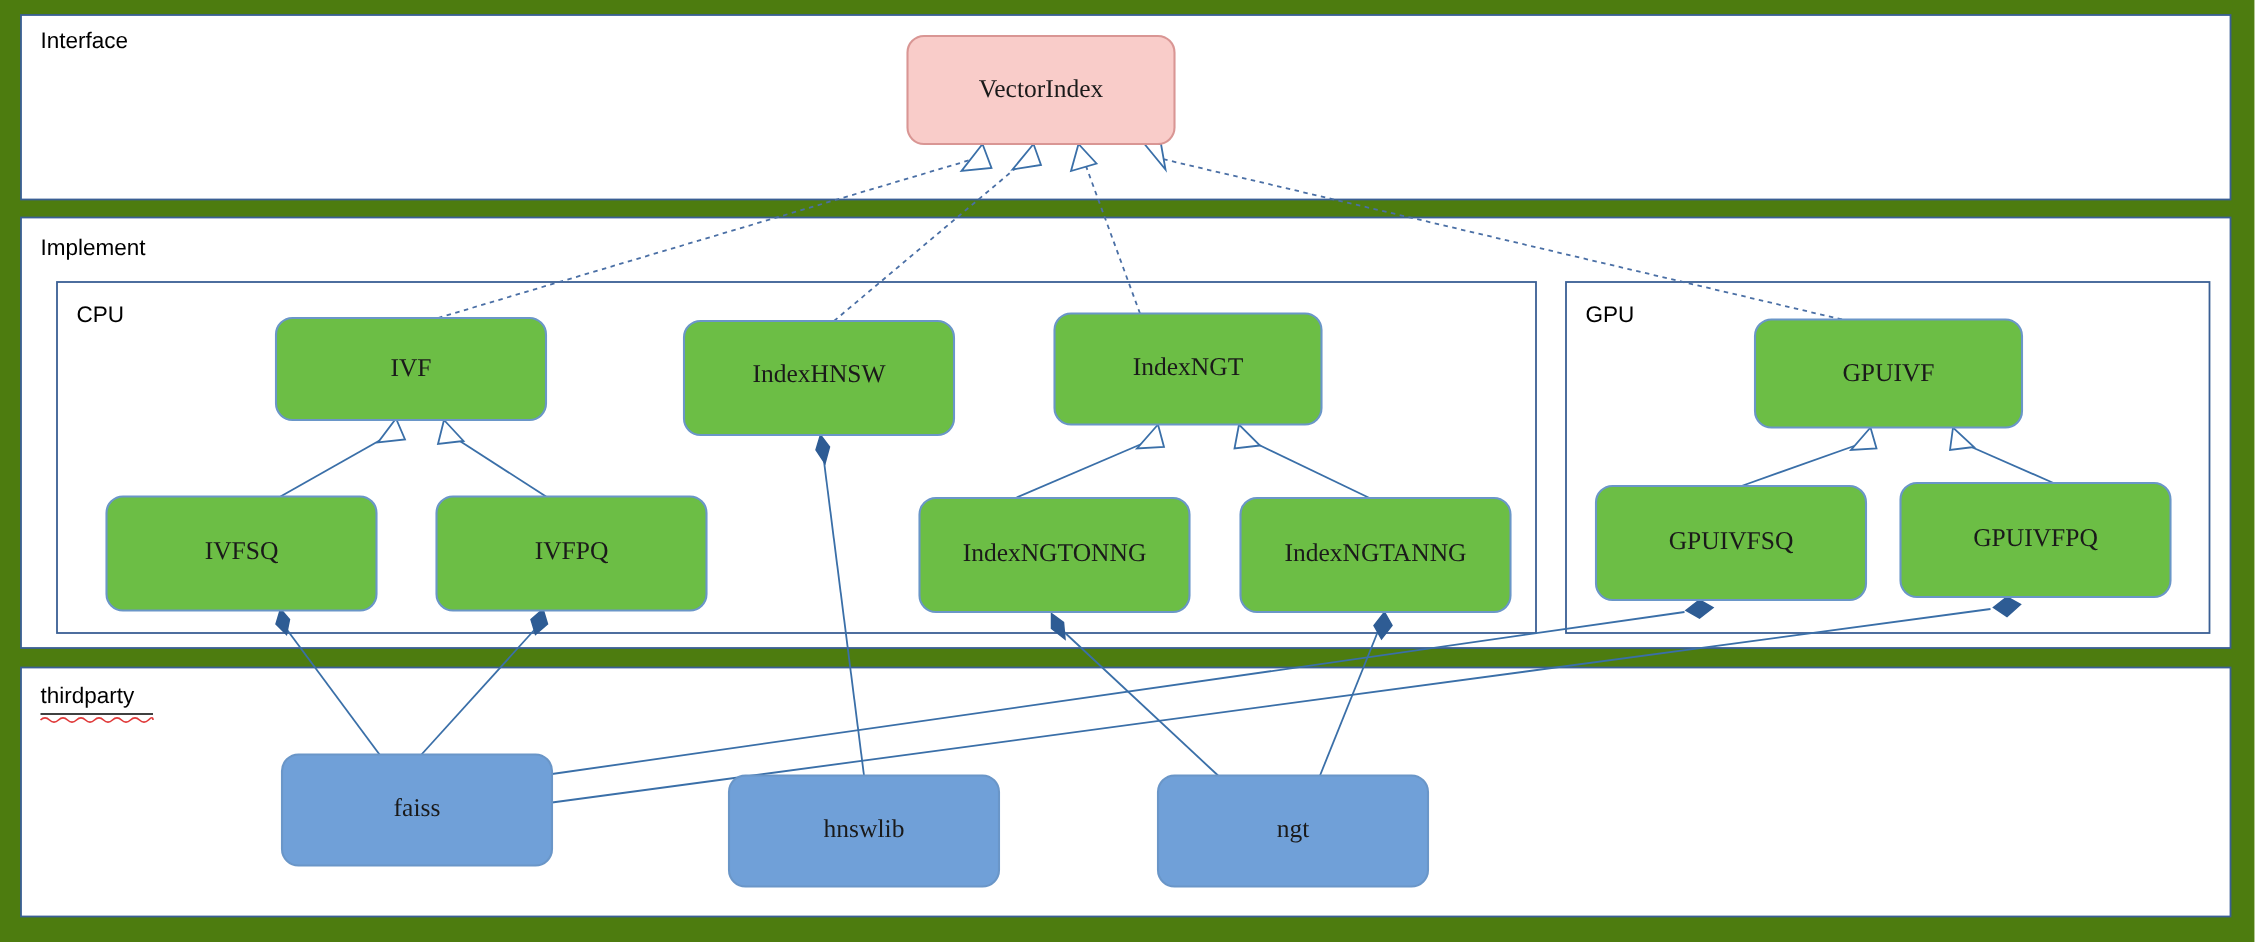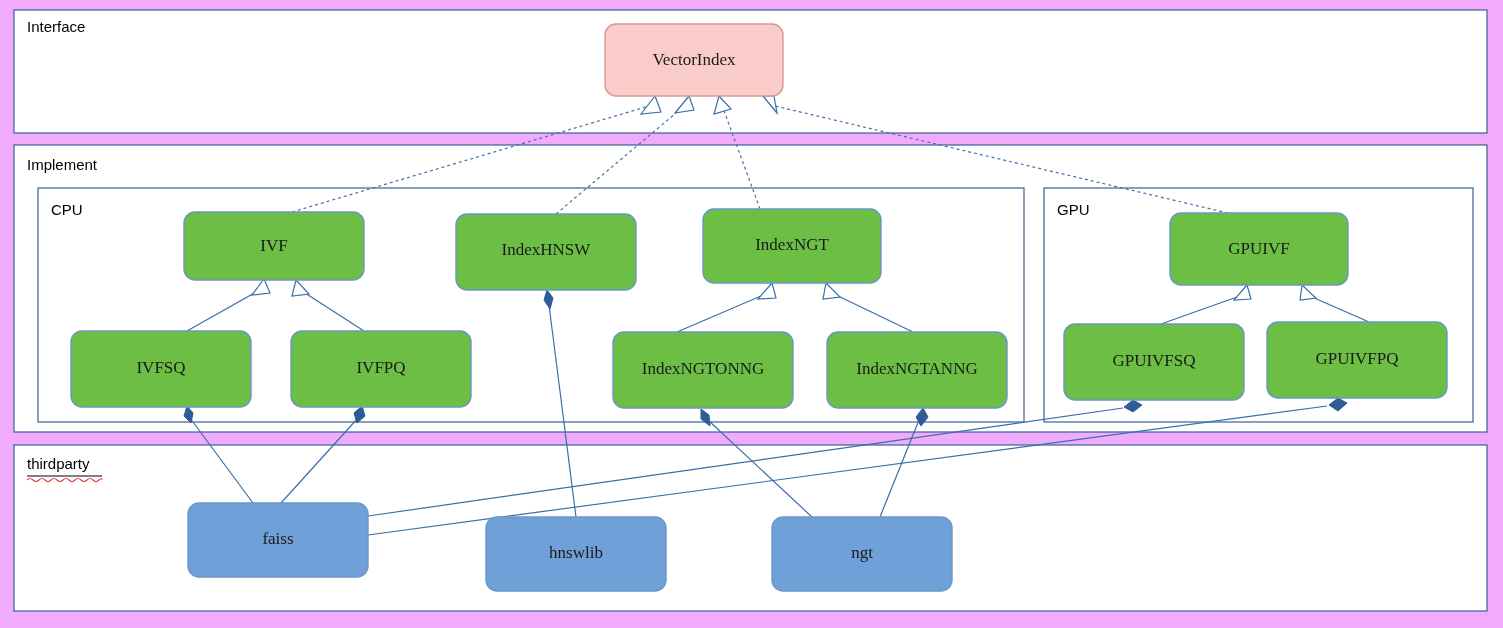--- a/index.html
+++ b/index.html
@@ -4,21 +4,21 @@
 <style>
   html, body {
     margin: 0;
     padding: 0;
     background: #ffffff;
   }
   #canvas-root {
     position: relative;
     width: 1503px;
     height: 628px;
-    background: #f0abfc;
+    background: #4d7c0f;
     font-family: "Liberation Sans", sans-serif;
     overflow: hidden;
   }
   svg.diagram {
     position: absolute;
     top: 0;
     left: 0;
     width: 1503px;
     height: 628px;
   }

